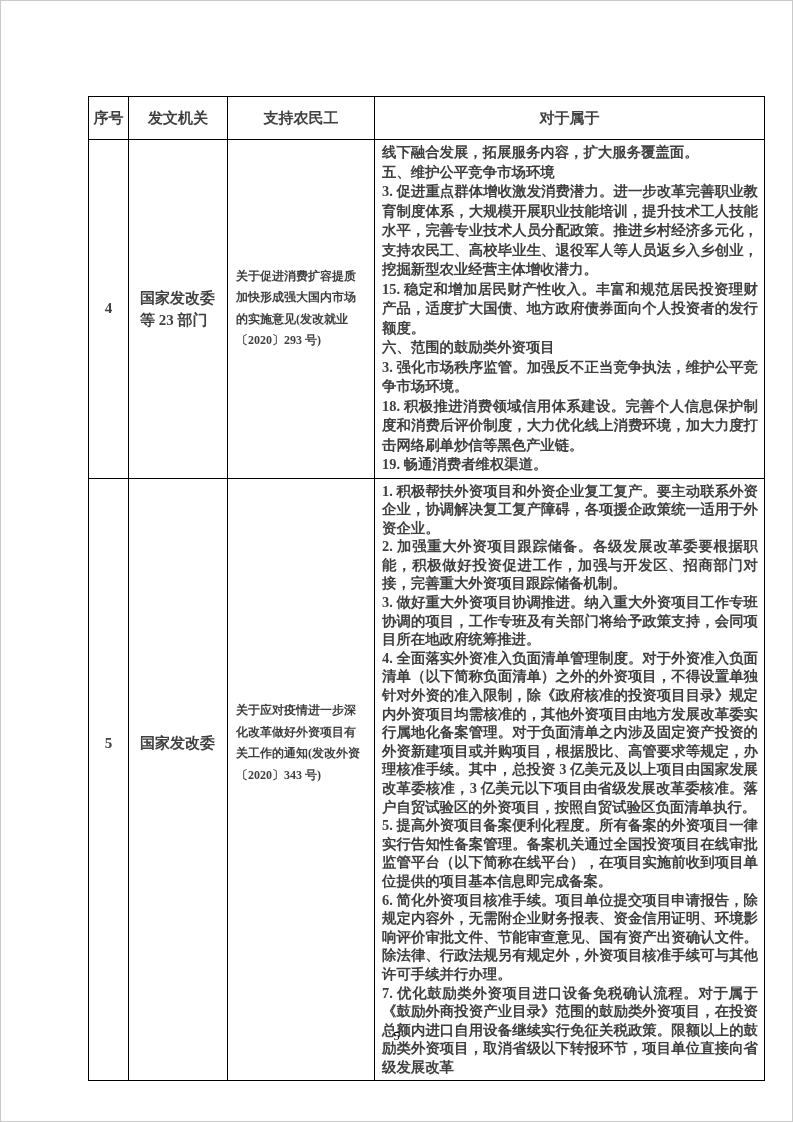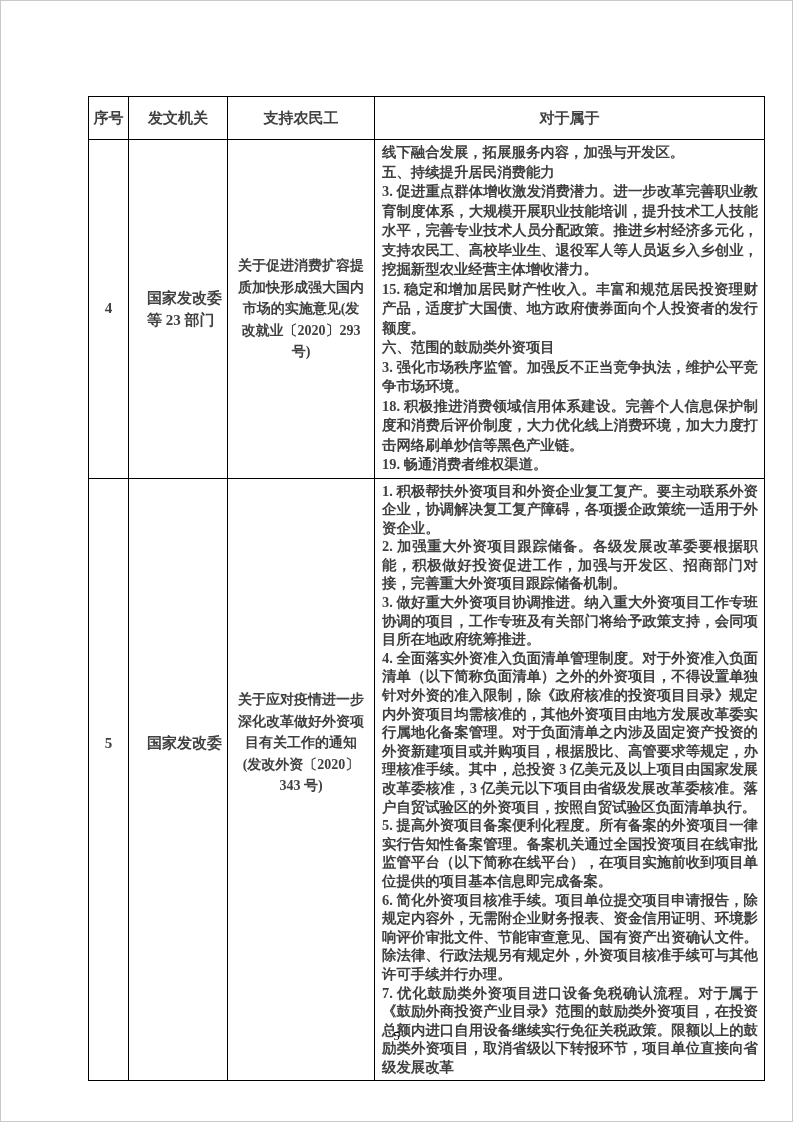--- a/index.html
+++ b/index.html
@@ -44,29 +44,29 @@
   }
   td.cell-num {
     text-align: center;
     vertical-align: middle;
     font-size: 15px;
   }
   td.cell-agency {
     vertical-align: middle;
     font-size: 15px;
     line-height: 22px;
-    padding: 0 5px 0 18px;
+    padding: 0 5px 0 11px;
     text-align: left;
   }
   td.cell-title {
     vertical-align: middle;
-    font-size: 14px;
+    font-size: 12px;
     line-height: 21.5px;
     padding: 0 8px;
-    text-align: center;
+    text-align: left;
   }
   td.cell-content {
     vertical-align: top;
     font-size: 14.4px;
     padding: 3px 6px 3px 7px;
     text-align: justify;
     text-justify: inter-ideograph;
   }
   tr.row4 > td { height: 319px; }
   tr.row5 > td { height: 559px; }
@@ -110,22 +110,22 @@
         <td class="cell-num">
           <span class="cell-inner">4</span>
         </td>
         <td class="cell-agency">
           <span class="cell-inner">国家发改委等 23 部门</span>
         </td>
         <td class="cell-title">
           <span class="cell-inner">关于促进消费扩容提质加快形成强大国内市场的实施意见(发改就业〔2020〕293 号)</span>
         </td>
         <td class="cell-content">
-            <div class="para">线下融合发展，拓展服务内容，加强与开发区。</div>
-            <div class="para">五、持续提升居民消费能力</div>
+            <div class="para">线下融合发展，拓展服务内容，扩大服务覆盖面。</div>
+            <div class="para">五、维护公平竞争市场环境</div>
             <div class="para">3. 促进重点群体增收激发消费潜力。进一步改革完善职业教育制度体系，大规模开展职业技能培训，提升技术工人技能水平，完善专业技术人员分配政策。推进乡村经济多元化，支持农民工、高校毕业生、退役军人等人员返乡入乡创业，挖掘新型农业经营主体增收潜力。</div>
             <div class="para">15. 稳定和增加居民财产性收入。丰富和规范居民投资理财产品，适度扩大国债、地方政府债券面向个人投资者的发行额度。</div>
             <div class="para">六、范围的鼓励类外资项目</div>
             <div class="para">3. 强化市场秩序监管。加强反不正当竞争执法，维护公平竞争市场环境。</div>
             <div class="para">18. 积极推进消费领域信用体系建设。完善个人信息保护制度和消费后评价制度，大力优化线上消费环境，加大力度打击网络刷单炒信等黑色产业链。</div>
             <div class="para">19. 畅通消费者维权渠道。</div>
           </td>
       </tr>
       <tr class="row5">
         <td class="cell-num">

